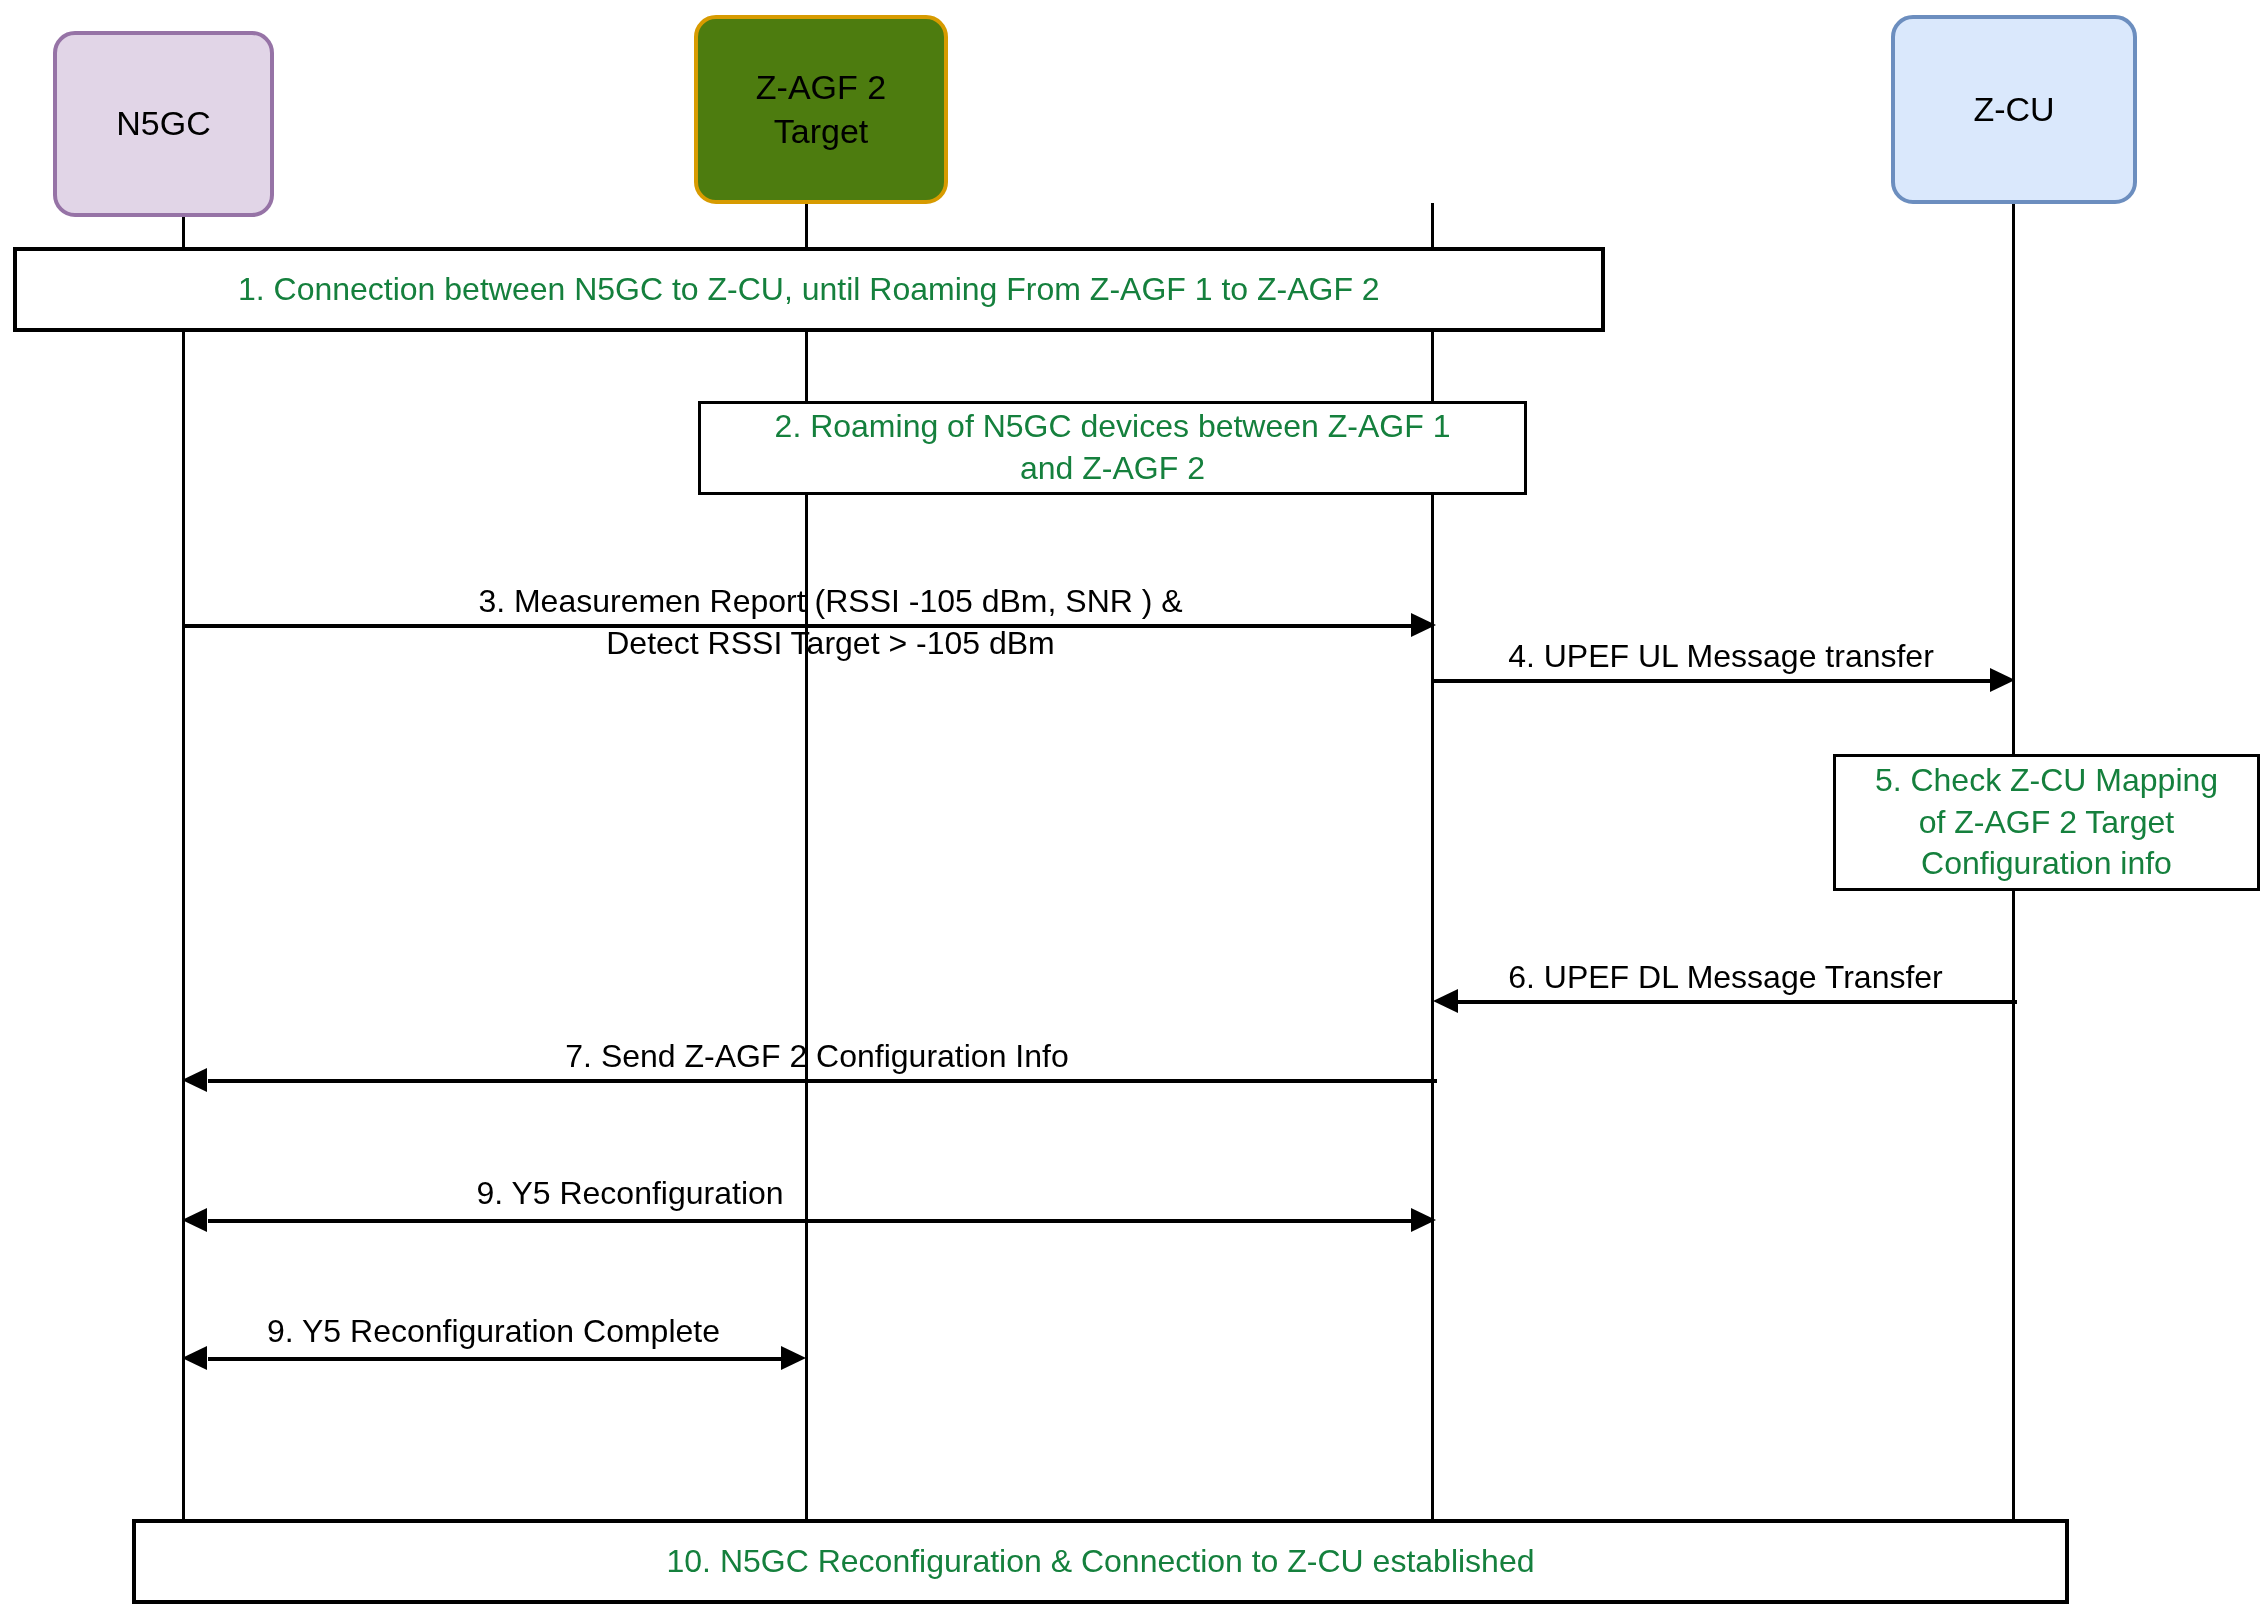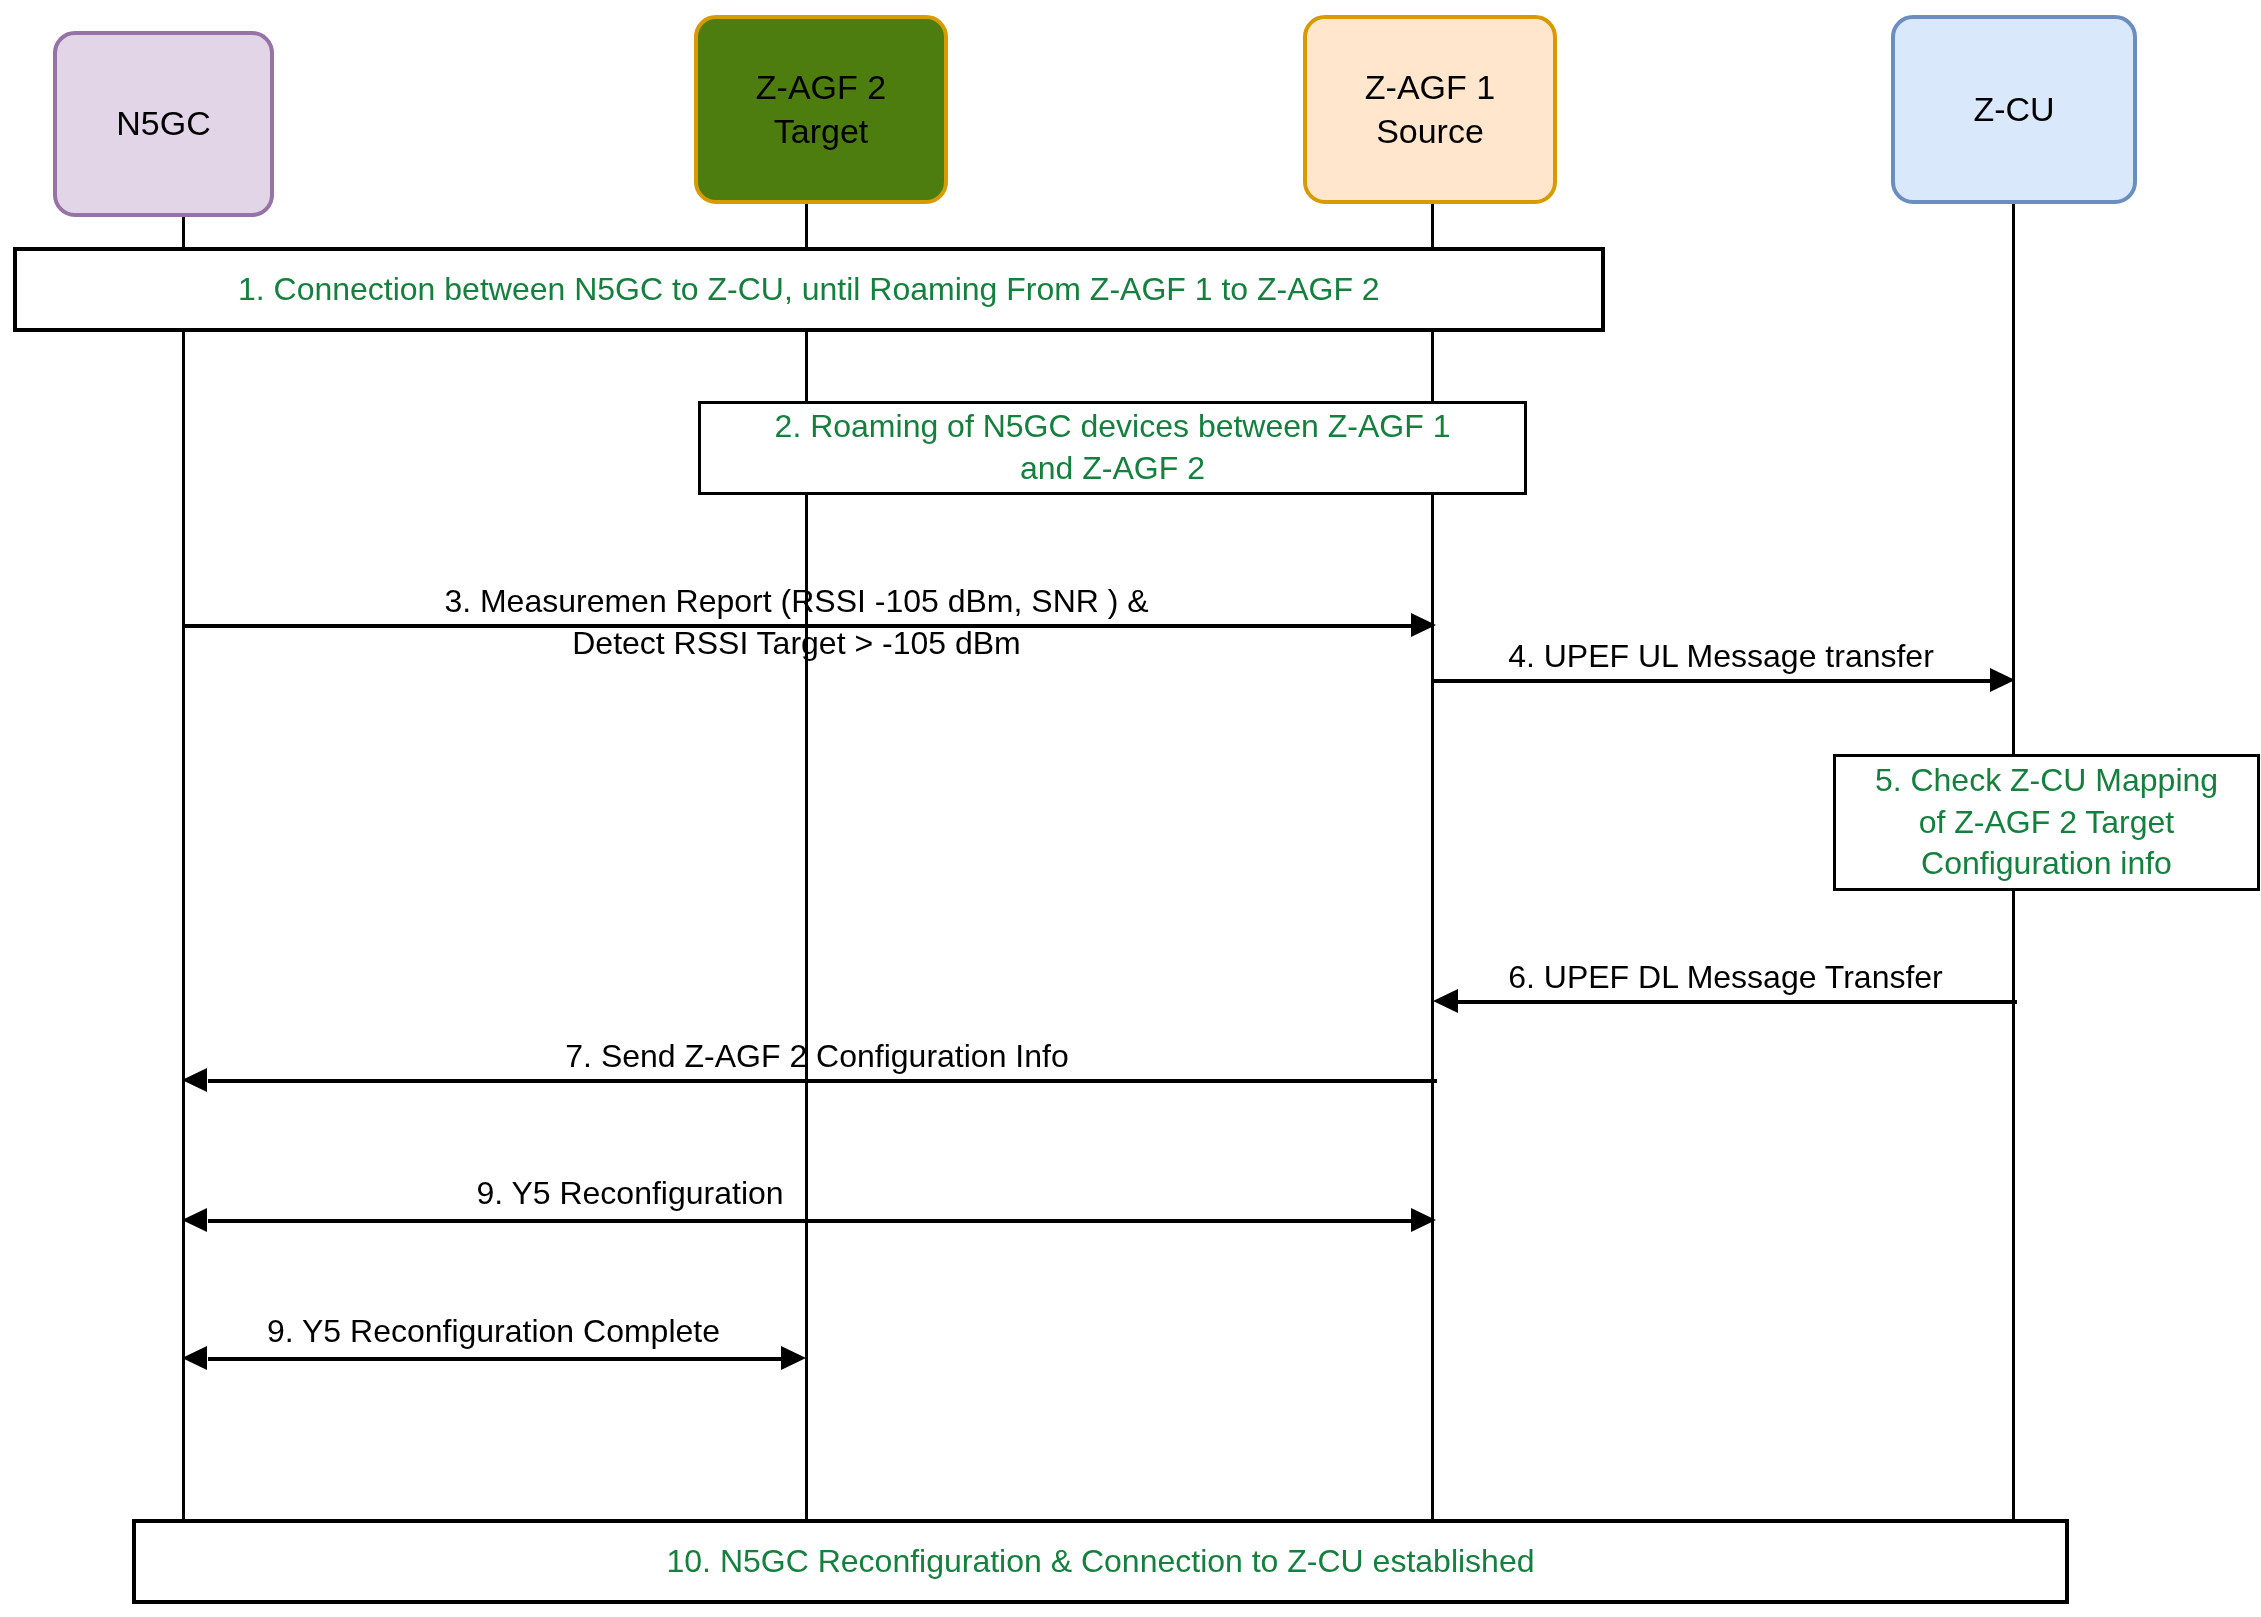--- a/index.html
+++ b/index.html
@@ -111,42 +111,38 @@
 
   <div class="participant" style="left:53px; top:31px; width:221px; height:186px; background:#e1d5e7; border-color:#9673a6;">
     <span>N5GC</span>
   </div>
 
   <div class="participant" style="left:694px; top:15.4px; width:254px; height:189px; background:#4d7c0f; border-color:#d79b00;align-items:center;">
     <span>Z-AGF 2
 Target</span>
   </div>
 
-  <div class="participant" style="left:1303px; top:15.4px; width:254px; height:189px; background:#ffe6cc; border-color:#d79b00;">
-    <span>Z-AGF 1
-Source</span>
-  </div>
 
   <div class="participant" style="left:1891px; top:15.4px; width:246px; height:189px; background:#dae8fc; border-color:#6c8ebf;">
     <span>Z-CU</span>
   </div>
 
   <div class="note" style="left:12.8px; top:247px; width:1592px; height:85px;">
     <span>1. Connection between N5GC to Z-CU, until Roaming From Z-AGF 1 to Z-AGF 2</span>
   </div>
 
   <div class="note thin" style="left:698px; top:401px; width:829px; height:94px;">
     <span>2. Roaming of N5GC devices between Z-AGF 1
 and Z-AGF 2</span>
   </div>
 
   <div class="msg" style="left:182px; top:624px; width:1254px;">
     <div class="shaft" style="width:1229px;"></div>
     <div class="head right" style="left:1229px; top:-11px;"></div>
-    <div class="label" style="width:1229px; top:-44px;">3. Measuremen Report (RSSI -105 dBm, SNR ) &amp;
+    <div class="label" style="width:1229px; top:-44px;padding-left:34px;">3. Measuremen Report (RSSI -105 dBm, SNR ) &amp;
 Detect RSSI Target &gt; -105 dBm</div>
   </div>
 
   <div class="msg" style="left:1431px; top:679px; width:589px;">
     <div class="shaft" style="width:559px;"></div>
     <div class="head right" style="left:559px; top:-11px;"></div>
     <div class="label" style="width:580px; top:-44px;">4. UPEF UL Message transfer</div>
   </div>
 
   <div class="note thin" style="left:1833px; top:754px; width:427px; height:137px; font-size:32px;">

